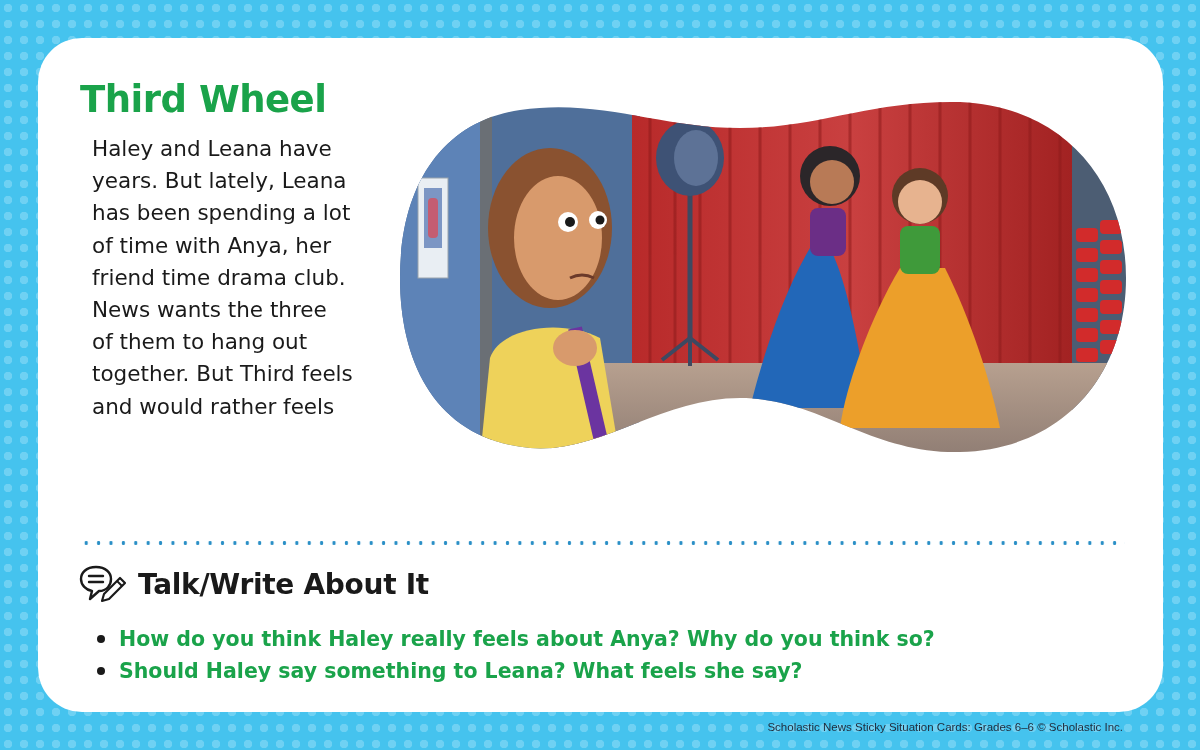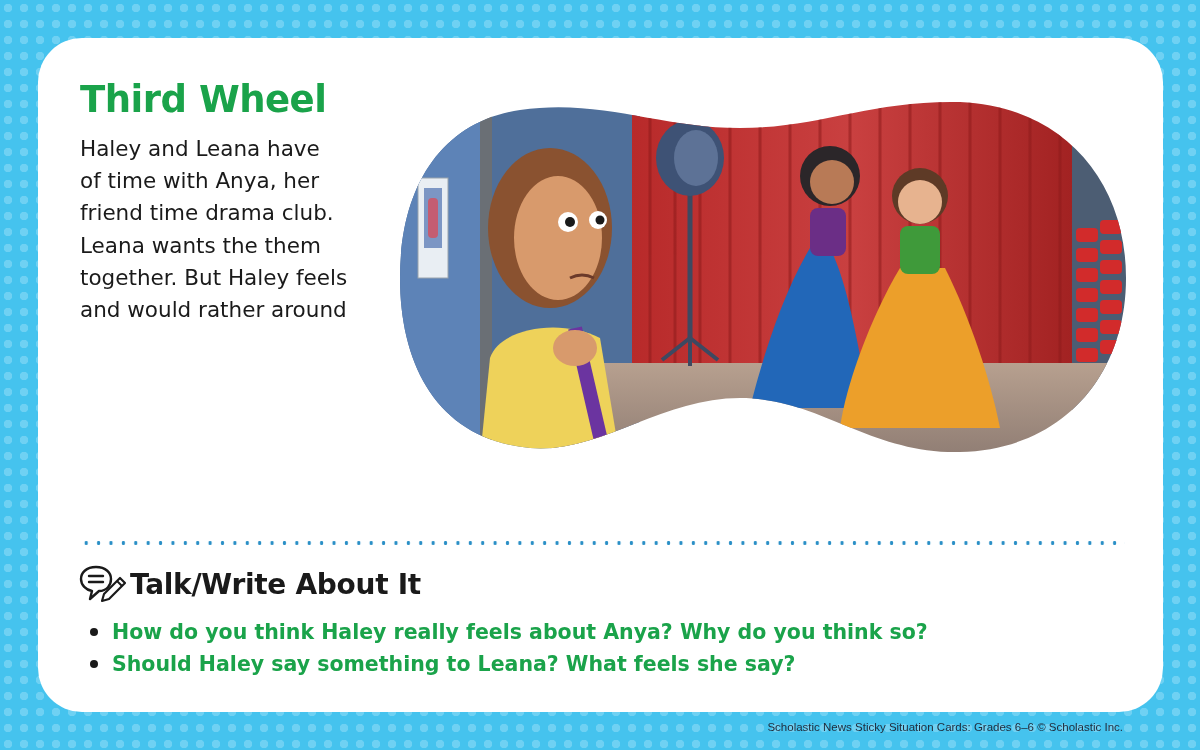--- a/index.html
+++ b/index.html
@@ -26,40 +26,40 @@
     position: absolute; left: 42px; top: 40px;
     font-family: "DejaVu Sans", sans-serif;
     font-weight: bold; font-size: 37px; letter-spacing: -0.5px;
     color: #1aa34a; margin: 0;
   }
   .story {
     position: absolute; left: 42px; top: 95px; width: 330px;
     font-family: "DejaVu Sans", sans-serif;
     font-size: 21.5px; line-height: 32.2px; color: #1a1a1a;
   }
-  .story span { display: block; white-space: nowrap; }
+  .story span { display: block; white-space: nowrap; margin-left: 12px; }
   .illustration {
     position: absolute; left: 362px; top: 60px; width: 726px; height: 360px;
   }
   .divider {
     position: absolute; left: 42px; top: 503px; width: 1045px; height: 4px;
     background-image: radial-gradient(circle, #2a8fc6 1.7px, transparent 2px);
     background-size: 12.4px 4px;
     background-repeat: repeat-x;
   }
   .section-head {
     position: absolute; left: 40px; top: 525px;
-    display: flex; align-items: center; gap: 2px;
+    display: flex; align-items: center; gap: 10px;
   }
   .section-head .label {
     font-family: "DejaVu Sans", sans-serif; font-weight: bold;
     font-size: 28px; color: #1a1a1a; letter-spacing: -0.3px;
   }
   .questions {
-    position: absolute; left: 42px; top: 568px; margin: 10px; padding: 0; list-style: none;
+    position: absolute; left: 42px; top: 568px; margin: 17px; padding: 0; list-style: none;
   }
   .questions li {
     display: flex; align-items: center; height: 32px;
   }
   .questions .bullet {
     width: 8px; height: 8px; border-radius: 50%; background: #1a1a1a;
     margin-right: 14px; flex: none;
   }
   .questions .q {
     font-family: "DejaVu Sans", sans-serif; font-weight: bold;
@@ -73,25 +73,28 @@
 </head>
 <body>
 
 <div class="outer">
   <div class="card">
 
     <h1 class="title">Third Wheel</h1>
 
     <div class="story">
       <span>Haley and Leana have</span>
+      <span>years. But lately, Leana</span>
+      <span>has been spending a lot</span>
       <span>of time with Anya, her</span>
       <span>friend time drama club.</span>
-      <span>Leana wants the them</span>
-      <span>together. But Haley feels</span>
-      <span>and would rather around</span>
+      <span>News wants the three</span>
+      <span>of them to hang out</span>
+      <span>together. But Third feels</span>
+      <span>and would rather feels</span>
     </div>
 
     <div class="illustration">
       <svg width="726" height="360" viewBox="0 0 726 360">
         <defs>
           <clipPath id="blob">
             <path d="M120,12 C200,0 260,30 340,30 C420,30 470,2 560,4 C660,8 726,80 726,180 C726,280 660,352 560,354 C470,356 420,300 340,300 C260,300 200,356 130,350 C40,342 0,270 0,180 C0,90 40,24 120,12 Z"></path>
           </clipPath>
           <linearGradient id="floor" x1="0" y1="0" x2="0" y2="1">
             <stop offset="0" stop-color="#b7a08f"></stop>

